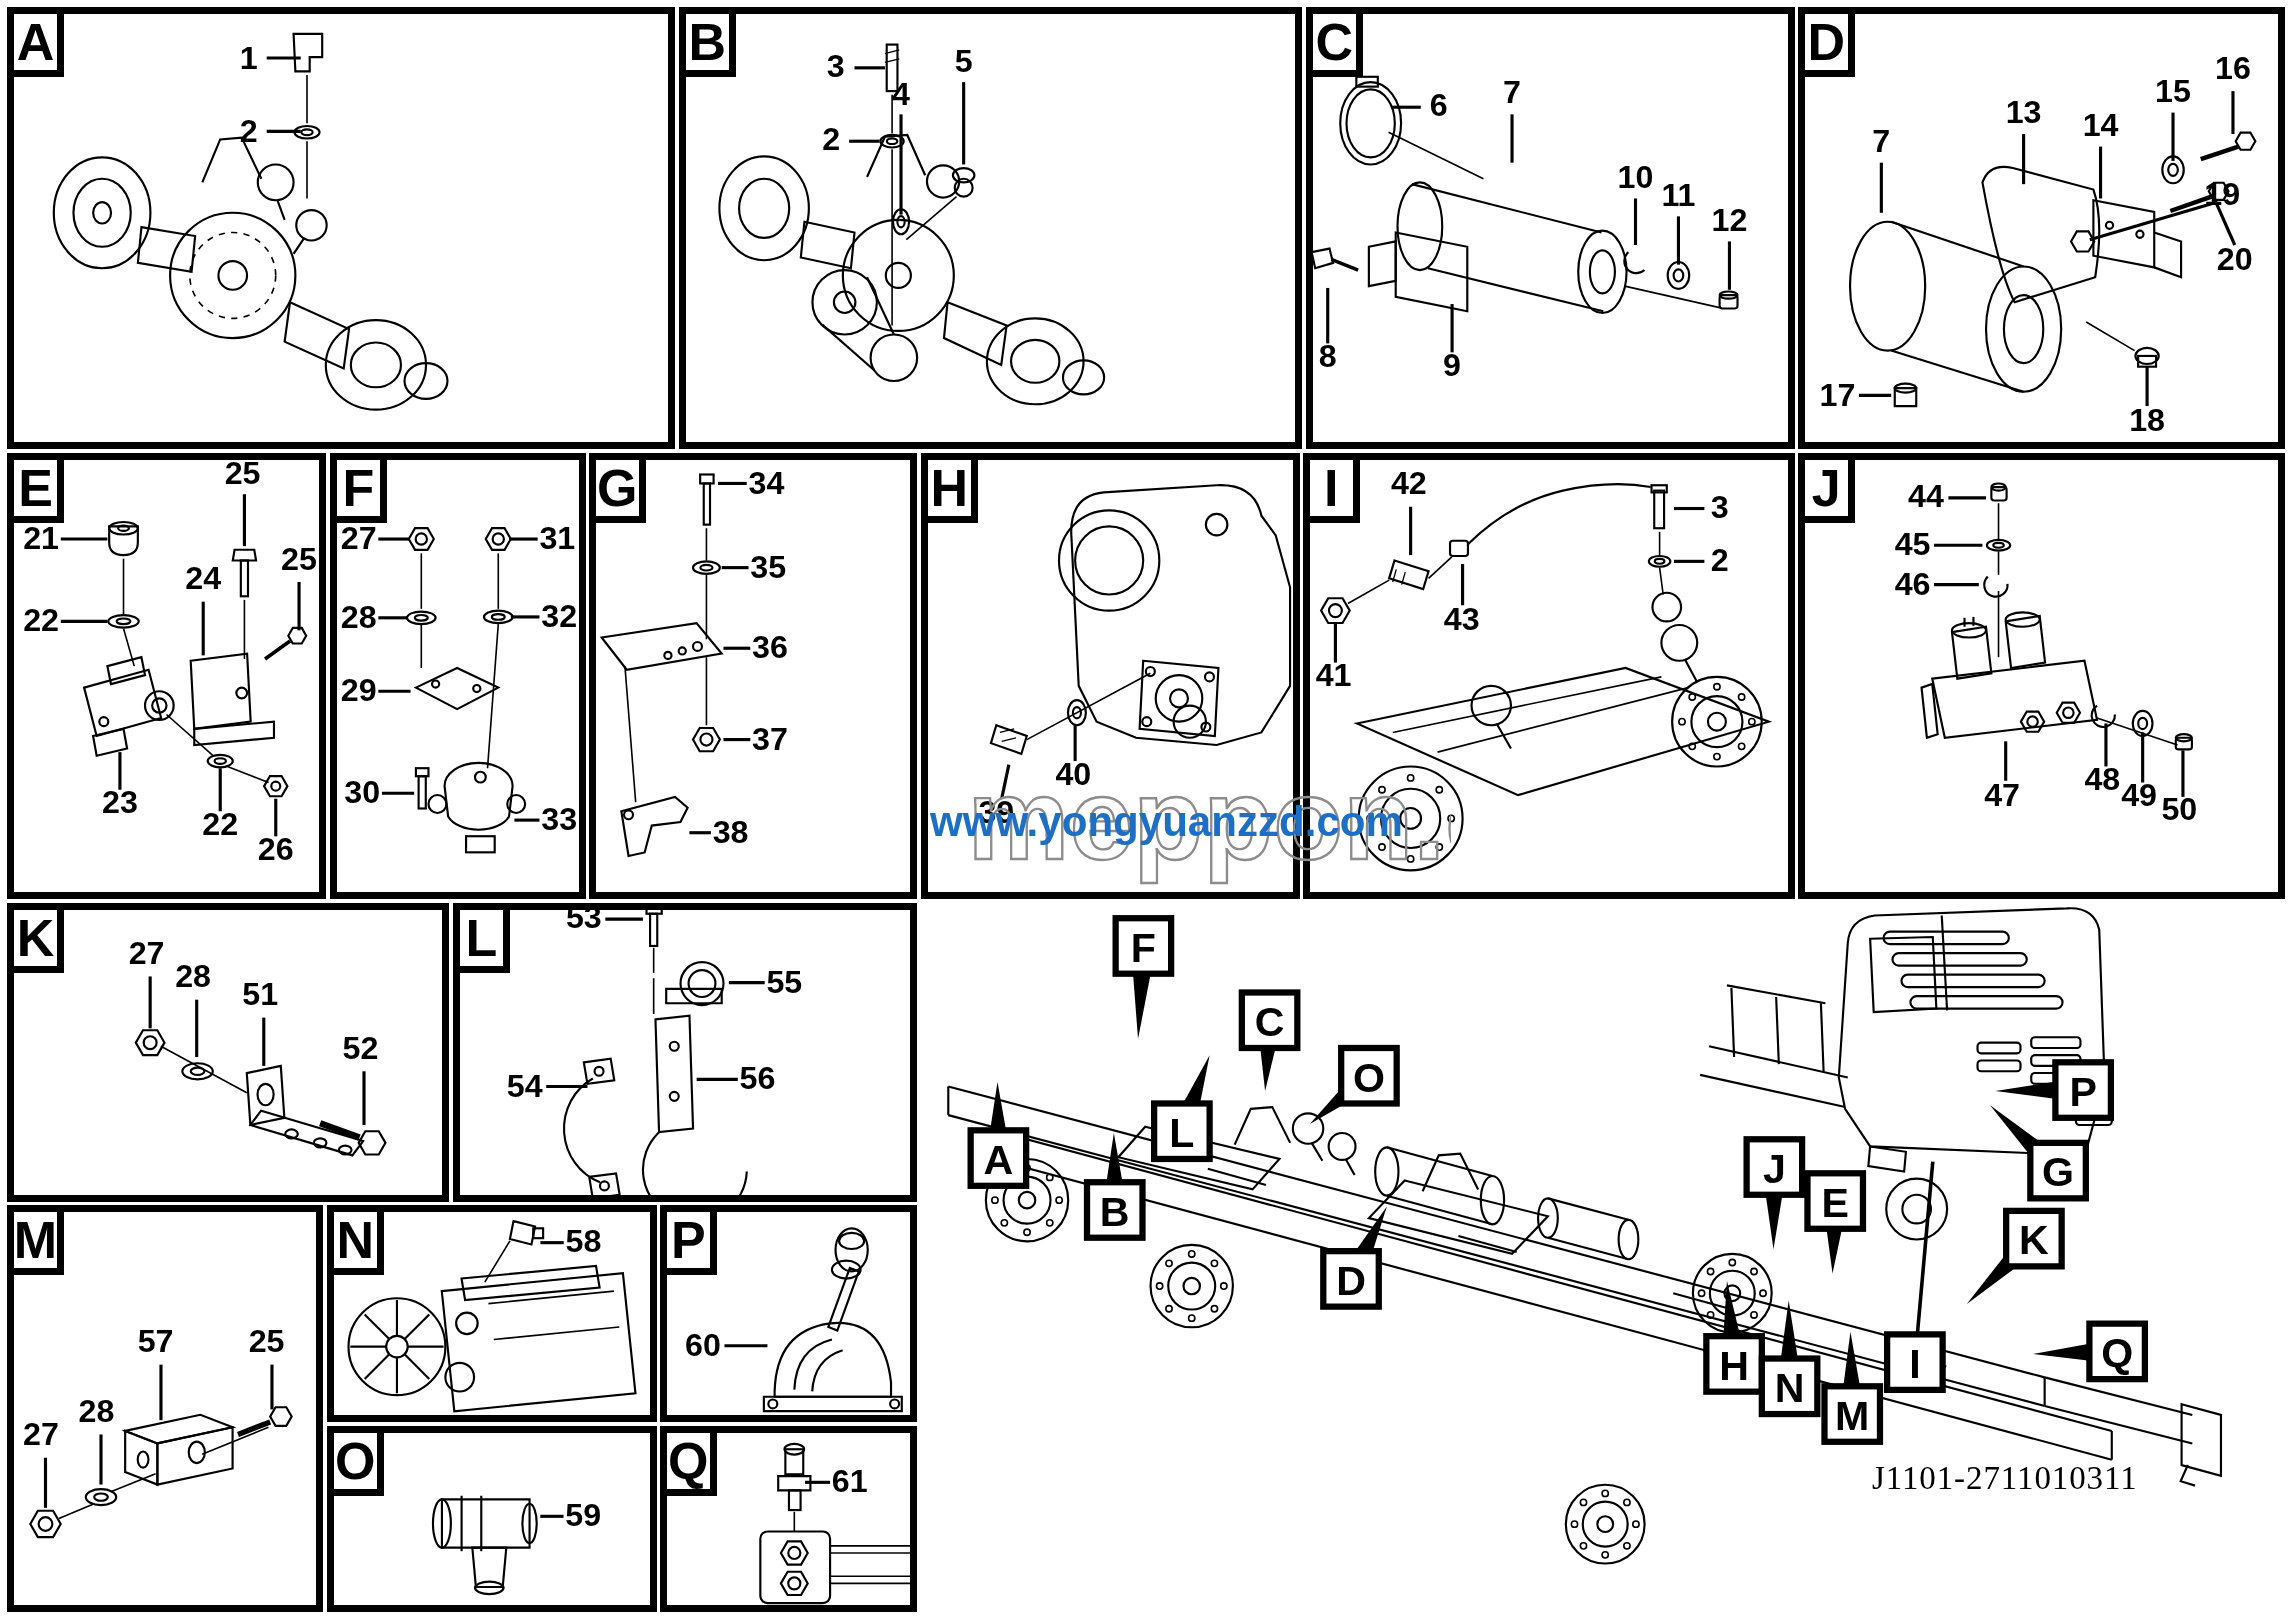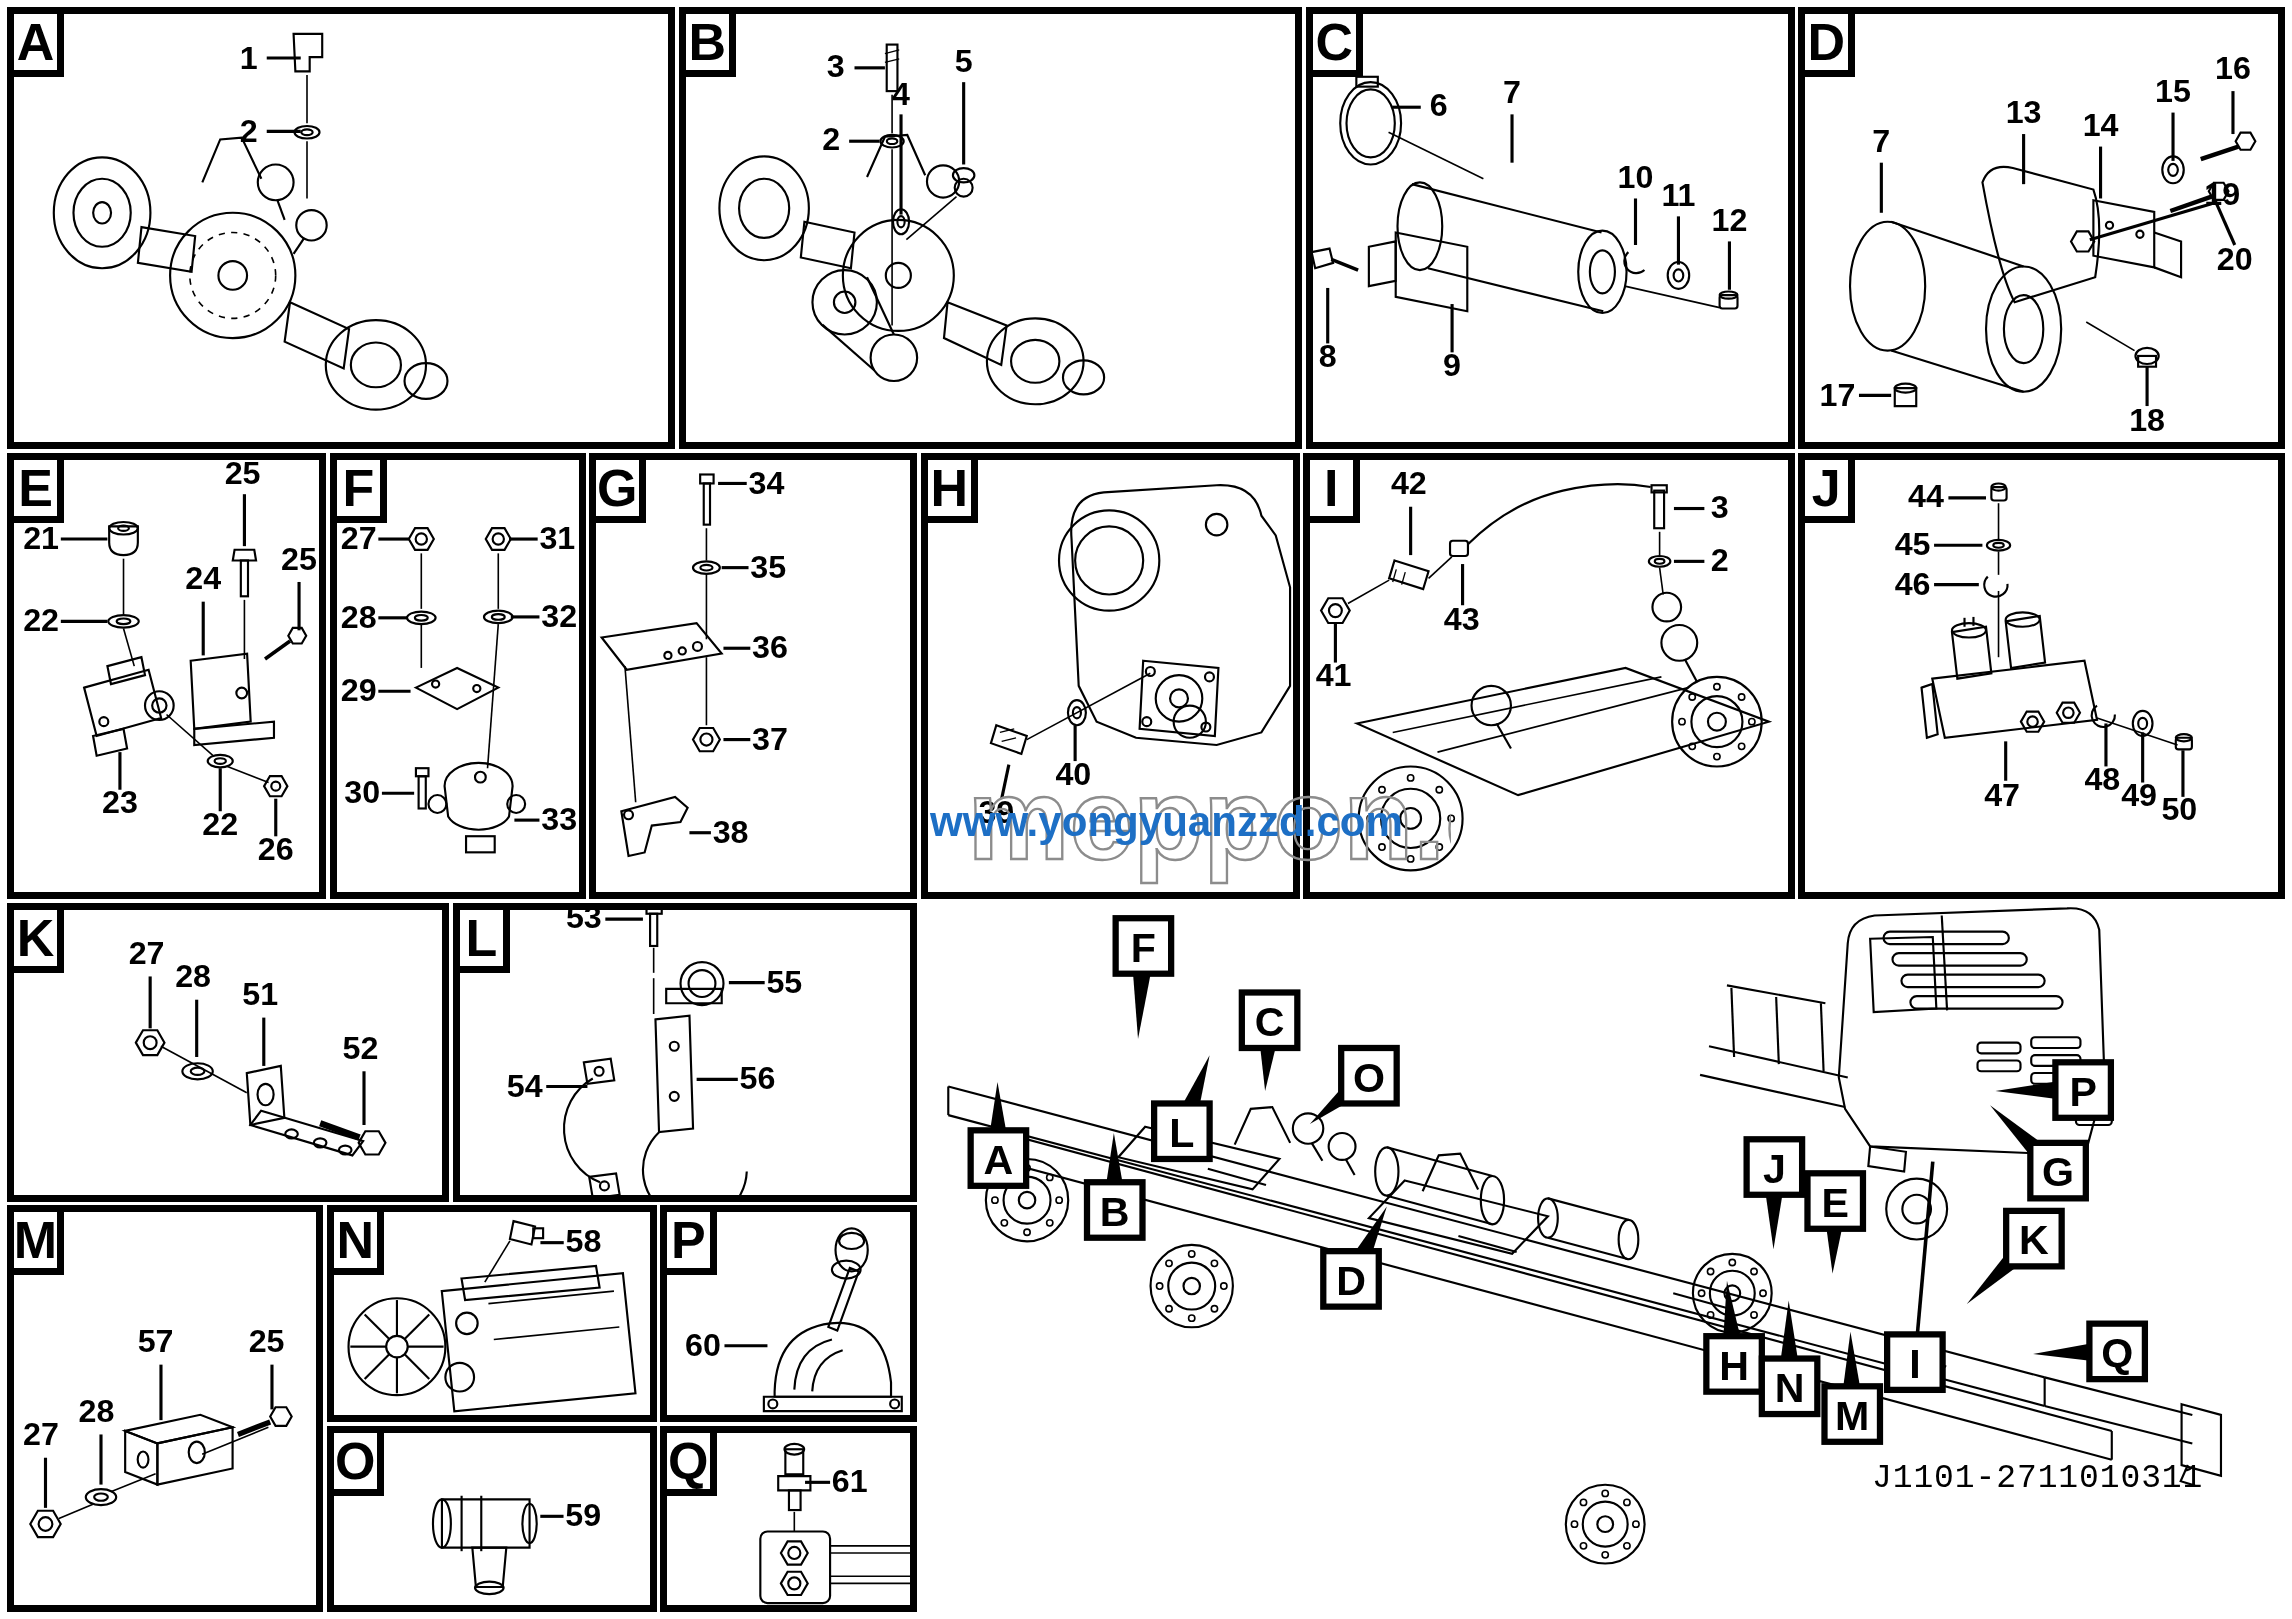--- a/index.html
+++ b/index.html
@@ -10,21 +10,21 @@
   .panel{position:absolute;border:7.2px solid #000;box-sizing:border-box;background:#fff;}
   .lbox{
     position:absolute;left:-7.2px;top:-7.2px;width:57px;height:70px;
     border:7.2px solid #000;background:#fff;box-sizing:border-box;
     display:flex;align-items:center;justify-content:center;
     font-weight:bold;font-size:52px;line-height:1;color:#000;
   }
   .ovl{position:absolute;left:-7.2px;top:-7.2px;pointer-events:none;}
   svg text.co{font-family:"Liberation Sans",sans-serif;font-weight:bold;font-size:36px;fill:#000;}
   svg text.mk{font-family:"Liberation Sans",sans-serif;font-weight:bold;font-size:46px;fill:#000;}
-  #partnum{font-family:Liberation Mono, monospace;}
+  #partnum{font-family:Liberation Serif, serif;}
 </style>
 </head>
 <body>
 
 <div id="stage">
     <div class="panel" style="left:7.2px;top:7.2px;width:668px;height:442px;">
       <svg class="ovl" width="668" height="442" viewBox="0 0 746 494">
         <ellipse fill="none" stroke="#000" stroke-width="2.4" cx="106" cy="230" rx="54" ry="62"></ellipse>
         <ellipse fill="none" stroke="#000" stroke-width="2.4" cx="106" cy="230" rx="32" ry="38"></ellipse>
         <ellipse fill="none" stroke="#000" stroke-width="2.4" cx="106" cy="230" rx="10" ry="12"></ellipse>

